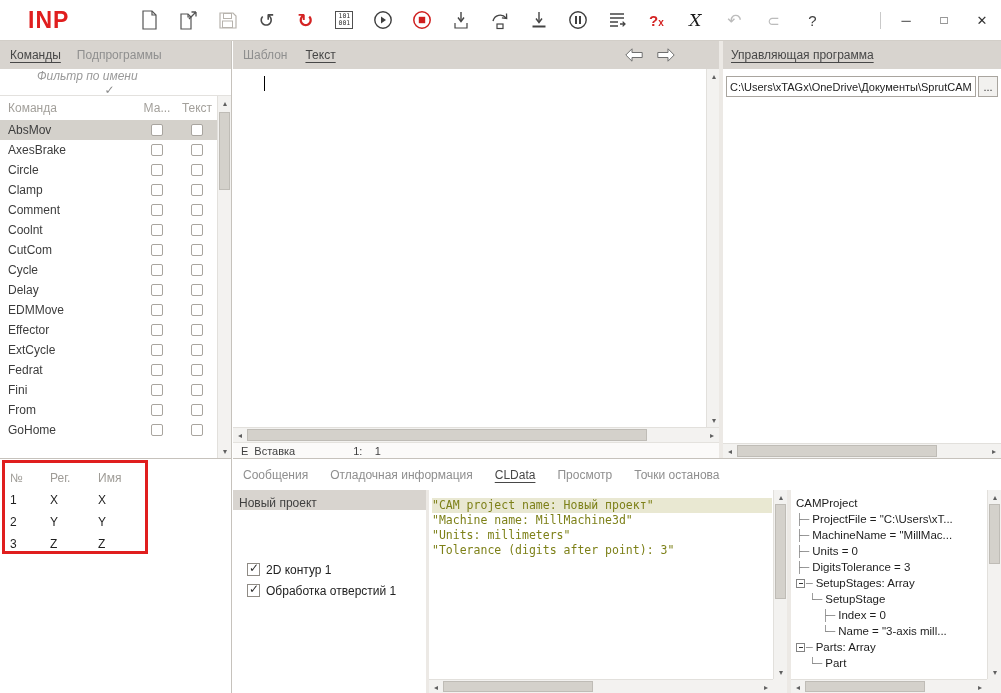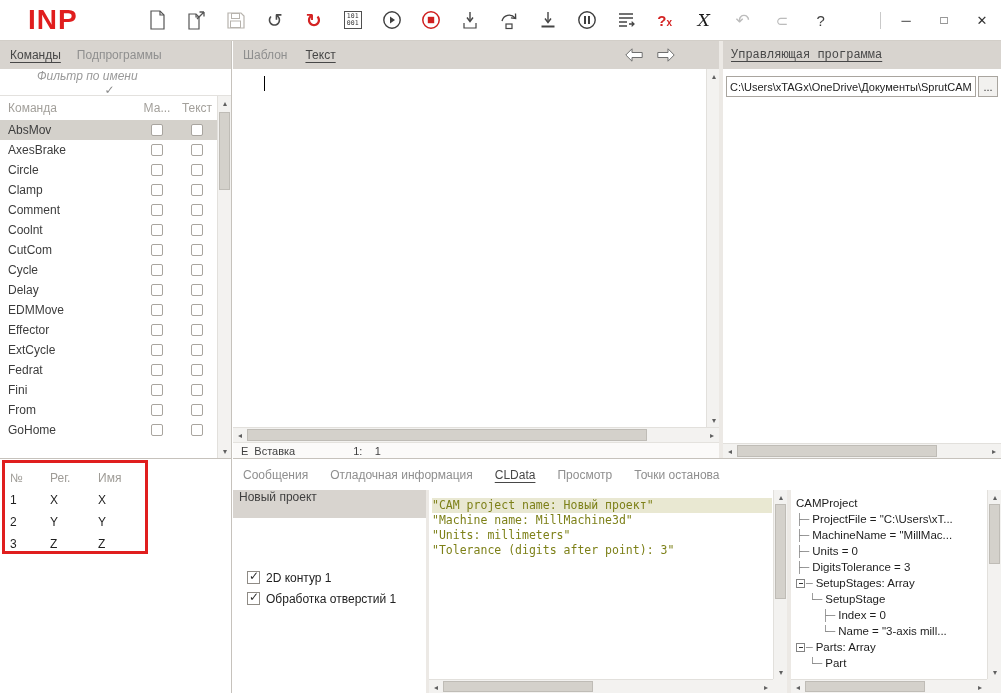--- a/index.html
+++ b/index.html
@@ -2,21 +2,21 @@
 <html style="--accent-red: #e01e1e; --olive: #7d8018;"><head>
 <meta charset="utf-8">
 <style>
   *{margin:0;padding:0;box-sizing:border-box;}
   html,body{width:1001px;height:693px;}
   body{font-family:"Liberation Sans","DejaVu Sans",sans-serif;font-size:12px;color:#333;background:#fff;position:relative;overflow:hidden;}
   .screen{position:relative;width:1001px;height:693px;background:#fff;overflow:hidden;}
 
   
   .toolbar{position:absolute;left:0;top:0;width:1001px;height:41px;background:#fff;border-bottom:1px solid #d2cec8;display:flex;align-items:center;}
-  .logo{color:var(--accent-red,#e01e1e);font-weight:bold;font-size:28px;margin-left:28px;letter-spacing:1px;}
+  .logo{color:var(--accent-red,#e01e1e);font-weight:bold;font-size:23px;margin-left:28px;letter-spacing:1px;}
   .tb-buttons{display:flex;align-items:center;gap:11px;margin-left:66px;}
   .tbtn{width:28px;height:28px;display:flex;align-items:center;justify-content:center;cursor:default;}
   .ticon{display:flex;align-items:center;justify-content:center;}
   .g{line-height:1;}
   .mc{display:inline-flex;flex-direction:column;border:1px solid #4f4f4f;padding:1px 2px;font-family:"DejaVu Sans Mono",monospace;font-size:6.5px;line-height:7px;color:#333;}
   .mc i{font-style:normal;}
   .watch{color:#d42323;font-size:15px;font-weight:bold;line-height:1;}
   .watch i{font-style:normal;font-size:10px;}
   .varx{font-family:"DejaVu Serif",serif;font-style:italic;font-size:17px;color:#1a1a1a;line-height:1;}
   .tb-right{margin-left:auto;display:flex;align-items:center;gap:14px;margin-right:8px;}
@@ -89,34 +89,34 @@
   .editor-hscroll .sb-thumb{left:14px;width:400px;}
   .editor-status{position:absolute;left:0;right:0;bottom:0;height:16px;background:#fbfaf9;border-top:1px solid #e4e2de;display:flex;align-items:center;font-size:11px;color:#3f3f3f;}
   .st-flag{margin-left:8px;}
   .st-mode{margin-left:6px;text-align:right;}
   .st-caret{margin-left:58px;white-space:pre;}
 
   .vsplit{position:absolute;left:719px;top:41px;width:4px;height:417px;background:#ece9e5;}
 
   
   .program-panel{position:absolute;left:723px;top:41px;width:278px;height:417px;background:#fff;}
-  .program-header{height:28px;background:#d8d4cf;display:flex;align-items:center;padding:0 8px;font-family:Liberation Mono, monospace;}
+  .program-header{height:28px;background:#d8d4cf;display:flex;align-items:center;padding:0 8px;}
   .program-title{color:#474747;text-decoration:underline;text-underline-offset:3px;}
   .path-row{display:flex;margin:7px 3px 0 3px;height:21px;}
   .path-input{flex:1;border:1px solid #a9a59f;font-size:11px;padding:0 3px;color:#222;font-family:inherit;outline:none;background:#fff;min-width:0;}
   .browse-btn{width:20px;margin-left:2px;border:1px solid #a9a59f;background:#f2f1ef;font-size:11px;display:flex;align-items:center;justify-content:center;color:#333;cursor:default;}
   .program-hscroll{left:0;right:0;bottom:0;height:15px;}
   .program-hscroll .sb-thumb{left:14px;width:200px;}
 
   
   .bottom-panel{position:absolute;left:233px;top:458px;width:768px;height:235px;background:#fff;border-top:1px solid #c6c2bc;}
   .bottom-tabs{height:31px;display:flex;align-items:center;gap:22px;padding-left:10px;background:#fff;}
   .bottom-body{position:absolute;top:31px;left:0;right:0;bottom:0;display:flex;}
   .project-pane{width:196px;border-right:3px solid #ece9e5;display:flex;flex-direction:column;background:#fff;}
-  .project-header{height:28px;background:#d8d4cf;display:flex;align-items:flex-start;padding-left:6px;color:#3f3f3f;}
+  .project-header{height:20px;background:#d8d4cf;display:flex;align-items:flex-end;padding-left:6px;color:#3f3f3f;}
   .project-items{padding:5px 0 0 14px;margin-top:44px;}
   .pitem{height:21px;display:flex;align-items:center;gap:6px;color:#222;}
   .pcb{width:13px;height:13px;border:1px solid #8f8b85;position:relative;background:#fff;display:inline-block;}
   .pcb.checked::after{content:"✓";position:absolute;left:1px;top:-3px;font-size:12px;color:#2e2e2e;}
 
   .cldata-pane{width:362px;position:relative;border-right:4px solid #ece9e5;background:#fff;}
   .cl-lines{position:absolute;top:8px;left:3px;right:15px;font-family:"DejaVu Sans Mono",monospace;font-size:11.5px;line-height:15px;color:var(--olive,#7d8018);white-space:pre;overflow:hidden;}
   .cl-line{height:15px;}
   .cl-line.hl{background:#e9e8d2;}
   .cld-vscroll{right:0;top:0;bottom:14px;}

